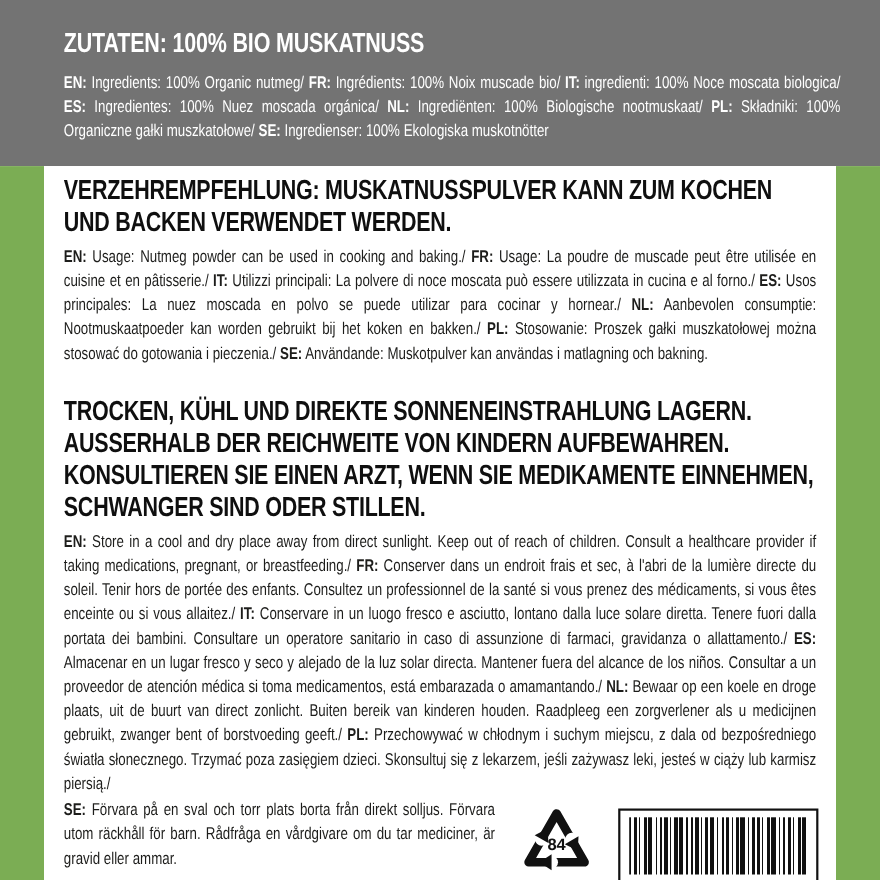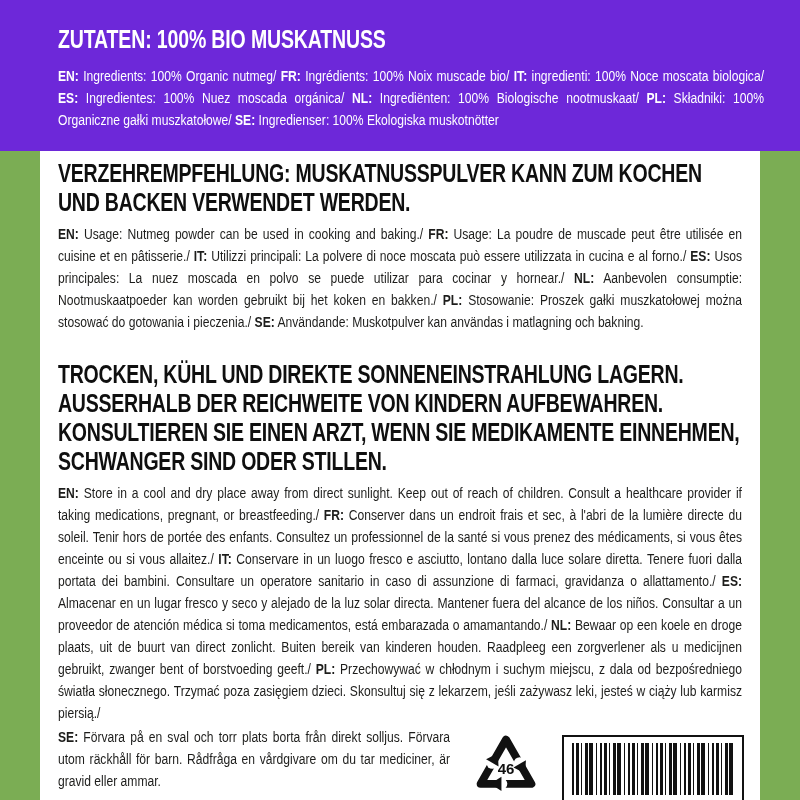--- a/index.html
+++ b/index.html
@@ -11,21 +11,21 @@
   }
   .label {
     position: relative;
     width: 800px; height: 800px;
     background: #ffffff;
   }
   
   .band {
     position: absolute; top: 0; left: 0;
     width: 800px; height: 151px;
-    background: #6d28d9;
+    background: #737373;
     box-sizing: border-box;
     padding: 25px 36px 0 58px;
   }
   .band h1 {
     margin: 0 0 11px 0;
     color: #ffffff;
     font-size: 25px;
     font-weight: bold;
     letter-spacing: -0.2px;
     white-space: nowrap;
@@ -143,21 +143,21 @@
         <div class="recycle">
           <svg width="66" height="60" viewBox="0 0 100 92">
             <path d="M50 10 L89 78 L11 78 Z" fill="none" stroke="#111111" stroke-width="12" stroke-linejoin="round"></path>
             <circle cx="71" cy="46" r="9" fill="#ffffff"></circle>
             <circle cx="43" cy="78" r="9" fill="#ffffff"></circle>
             <circle cx="29" cy="46" r="9" fill="#ffffff"></circle>
             <polygon points="-2,-11 15,0 -2,11" fill="#111111" transform="translate(72,49) rotate(60)"></polygon>
             <polygon points="-2,-11 15,0 -2,11" fill="#111111" transform="translate(41,78) rotate(180)"></polygon>
             <polygon points="-2,-11 15,0 -2,11" fill="#111111" transform="translate(30,44) rotate(-60)"></polygon>
           </svg>
-          <div class="recycle-code">46</div>
+          <div class="recycle-code">84</div>
 
         </div>
 
         <div class="barcode-box">
           <div class="bars"></div>
         </div>
       </div>
     </section>
 
   </main>

